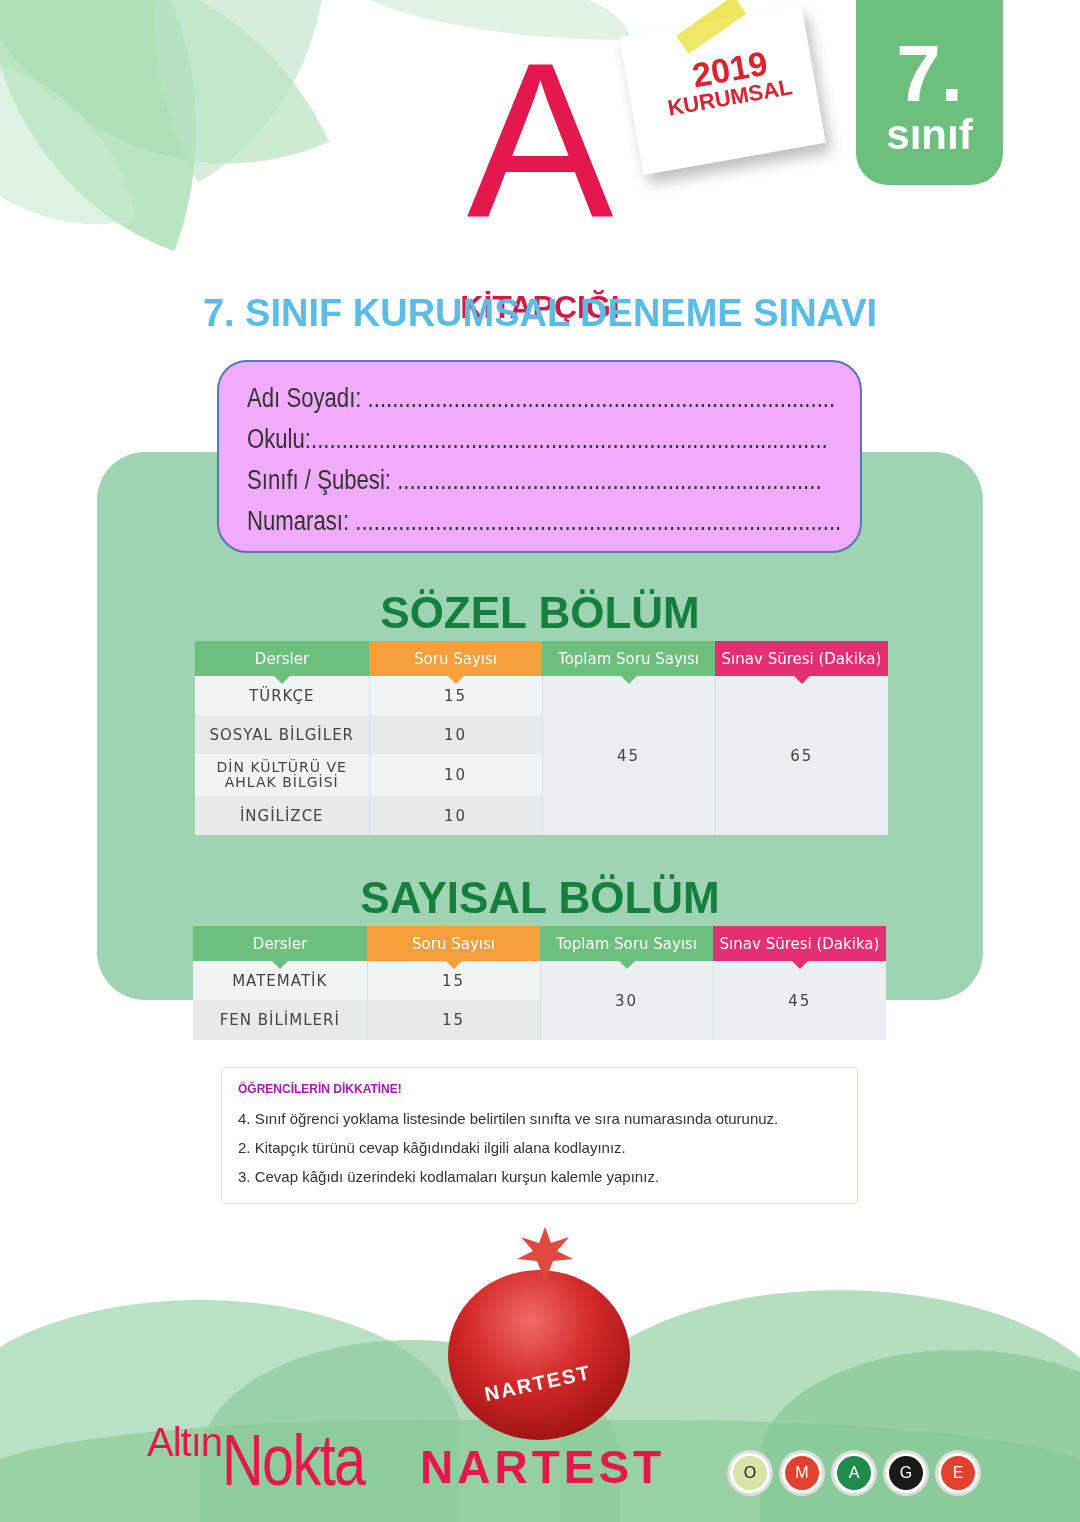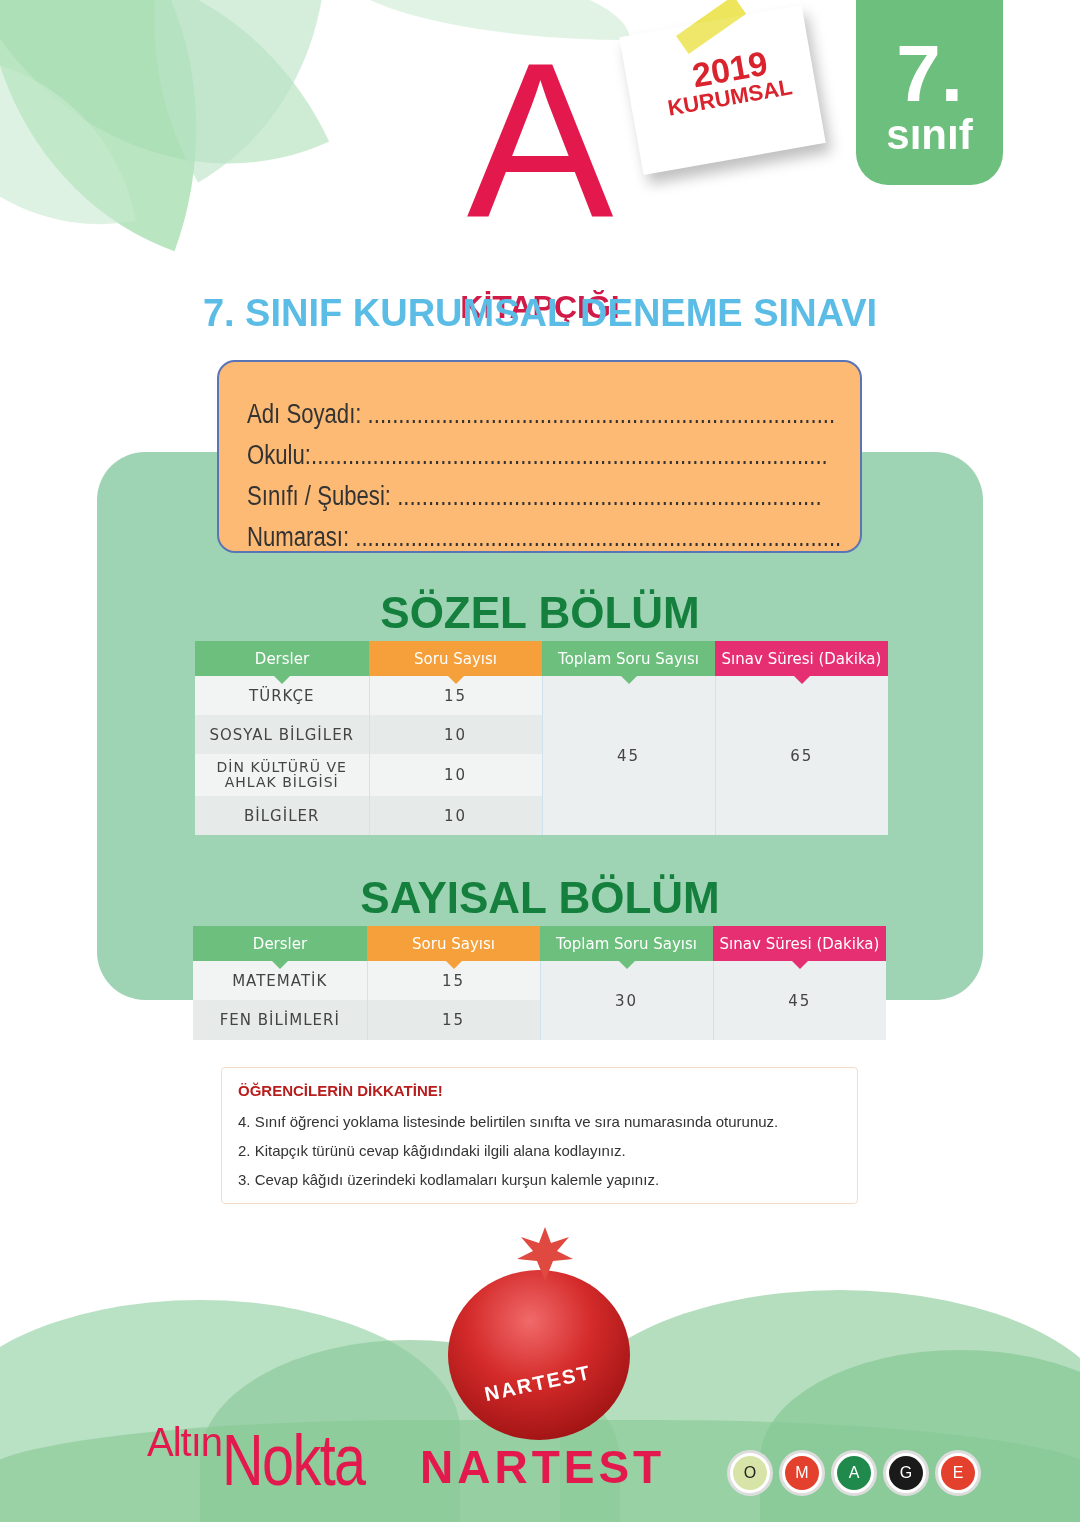--- a/index.html
+++ b/index.html
@@ -18,40 +18,40 @@
   .grade { left: 856px; top: 0; width: 147px; height: 185px; background: #6cbf7d; border-radius: 0 0 32px 32px; color: #fff; text-align: center; font-family: "Liberation Sans", sans-serif; font-weight: bold; }
   .grade-num { font-size: 80px; line-height: 80px; margin-top: 34px; }
   .grade-txt { font-size: 42px; line-height: 42px; }
 
   .big-a { left: 440px; top: 30px; width: 200px; text-align: center; color: #e3194d; font-family: "Liberation Sans", sans-serif; font-size: 220px; line-height: 220px; }
   .kitap { left: 340px; top: 245px; width: 400px; text-align: center; color: #d11a48; font-family: "Liberation Sans", sans-serif; font-weight: bold; font-size: 32px; margin-top: 44px; }
   .title { left: 100px; top: 292px; width: 880px; text-align: center; color: #5bbde6; font-family: "Liberation Sans", sans-serif; font-weight: bold; font-size: 38px; }
 
   .green-panel { left: 97px; top: 452px; width: 886px; height: 548px; background: #9ed3b4; border-radius: 48px; }
 
-  .info-box { left: 217px; top: 360px; width: 645px; height: 193px; background: #fdba74; border: 2px solid #5a75b5; border-radius: 18px; padding: 32px 0 0 28px; }
+  .info-box { left: 217px; top: 360px; width: 645px; height: 193px; background: #f0abfc; border: 2px solid #5a75b5; border-radius: 30px; padding: 16px 0 0 28px; }
   .info-row { font-family: "Liberation Sans", sans-serif; font-size: 27px; color: #333; line-height: 41px; transform: scaleX(0.82); transform-origin: left; white-space: nowrap; }
 
   .sec-title { width: 880px; left: 100px; text-align: center; color: #15803d; font-family: "Liberation Sans", sans-serif; font-weight: bold; font-size: 44px; }
 
   table.exam { position: absolute; border-collapse: collapse; font-family: "DejaVu Sans", sans-serif; }
   table.exam th { height: 35px; color: #fff; font-weight: normal; font-size: 15px; position: relative; }
   table.exam th::after { content: ""; position: absolute; left: 50%; bottom: -8px; margin-left: -8px; border-left: 8px solid transparent; border-right: 8px solid transparent; border-top: 8px solid; border-top-color: inherit; z-index: 2; }
   table.exam td { text-align: center; color: #444; font-size: 15px; border-right: 1px solid #cfe3ee; }
   .th-green { background: #6cbf7d; border-top-color: #6cbf7d; }
   .th-orange { background: #f6a03b; border-top-color: #f6a03b; }
   .th-pink { background: #e62f73; border-top-color: #e62f73; }
   tr.odd td.c { background: #f2f4f4; }
   tr.even td.c { background: #e6ebea; }
   td.merged { background: #ebefef; font-size: 17px; }
   td.num { font-size: 17px; letter-spacing: 2px; margin-left: 30px; }
   td.lesson { letter-spacing: 1px; }
 
   .notice { left: 221px; top: 1067px; width: 637px; height: 137px; border: 1px solid #f6dcc8; border-radius: 4px; padding: 14px 0 0 16px; font-family: "Liberation Sans", sans-serif; }
-  .notice-title { font-weight: bold; font-size: 15px; color: #b91c1c; margin-bottom: 8px; }
+  .notice-title { font-weight: bold; font-size: 12px; color: #a21caf; margin-bottom: 8px; }
   .notice-item { font-size: 15px; color: #333; line-height: 29px; }
 
   .hill { position: absolute; border-radius: 50% 50% 0 0; }
 </style>
 </head>
 <body>
 
 <div>
   <div class="leaf" style="left:-60px;top:-120px;width:300px;height:330px;background:#7fcf8e;opacity:0.55;transform:rotate(20deg);"></div>
   <div class="leaf" style="left:20px;top:-80px;width:260px;height:290px;background:#a6dcb0;opacity:0.55;transform:rotate(-25deg);"></div>
@@ -101,21 +101,21 @@
   </tr>
   <tr class="even" style="height:39px;">
     <td class="c lesson">SOSYAL BİLGİLER</td>
     <td class="c num">10</td>
   </tr>
   <tr class="odd" style="height:42px;">
     <td class="c lesson" style="font-size:14px;line-height:15px;padding:0 14px;">DİN KÜLTÜRÜ VE AHLAK BİLGİSİ</td>
     <td class="c num">10</td>
   </tr>
   <tr class="even" style="height:39px;">
-    <td class="c lesson">BİLGİLER</td>
+    <td class="c lesson">İNGİLİZCE</td>
     <td class="c num">10</td>
   </tr>
 </tbody>
   </table>
 
 <div class="abs sec-title" style="top:873px;">SAYISAL BÖLÜM</div>
 <table class="exam" style="left:193px;top:926px;width:693px;">
   <tbody>
       <tr>
     <th class="th-green" style="width:174px;">Dersler</th>

